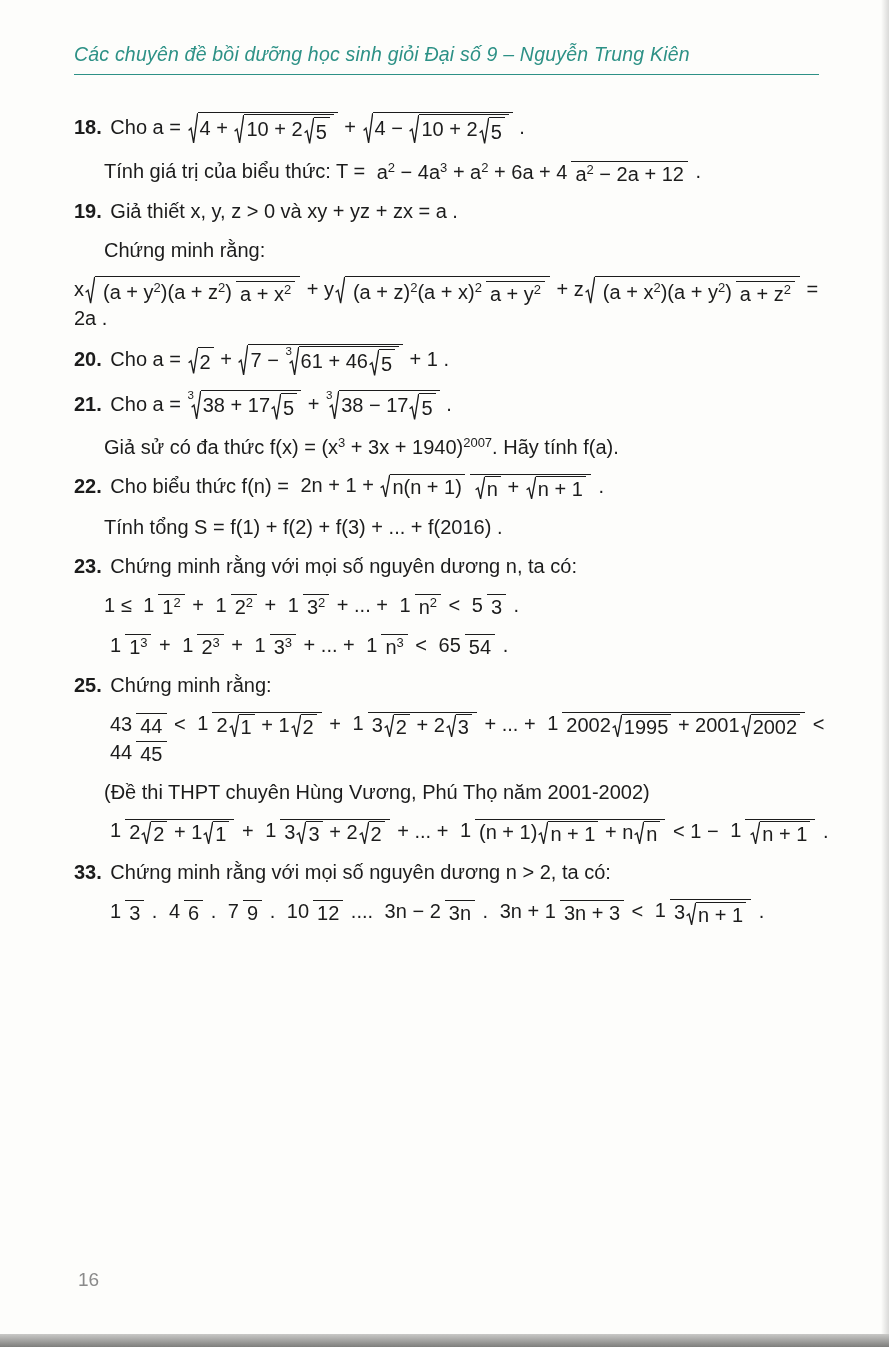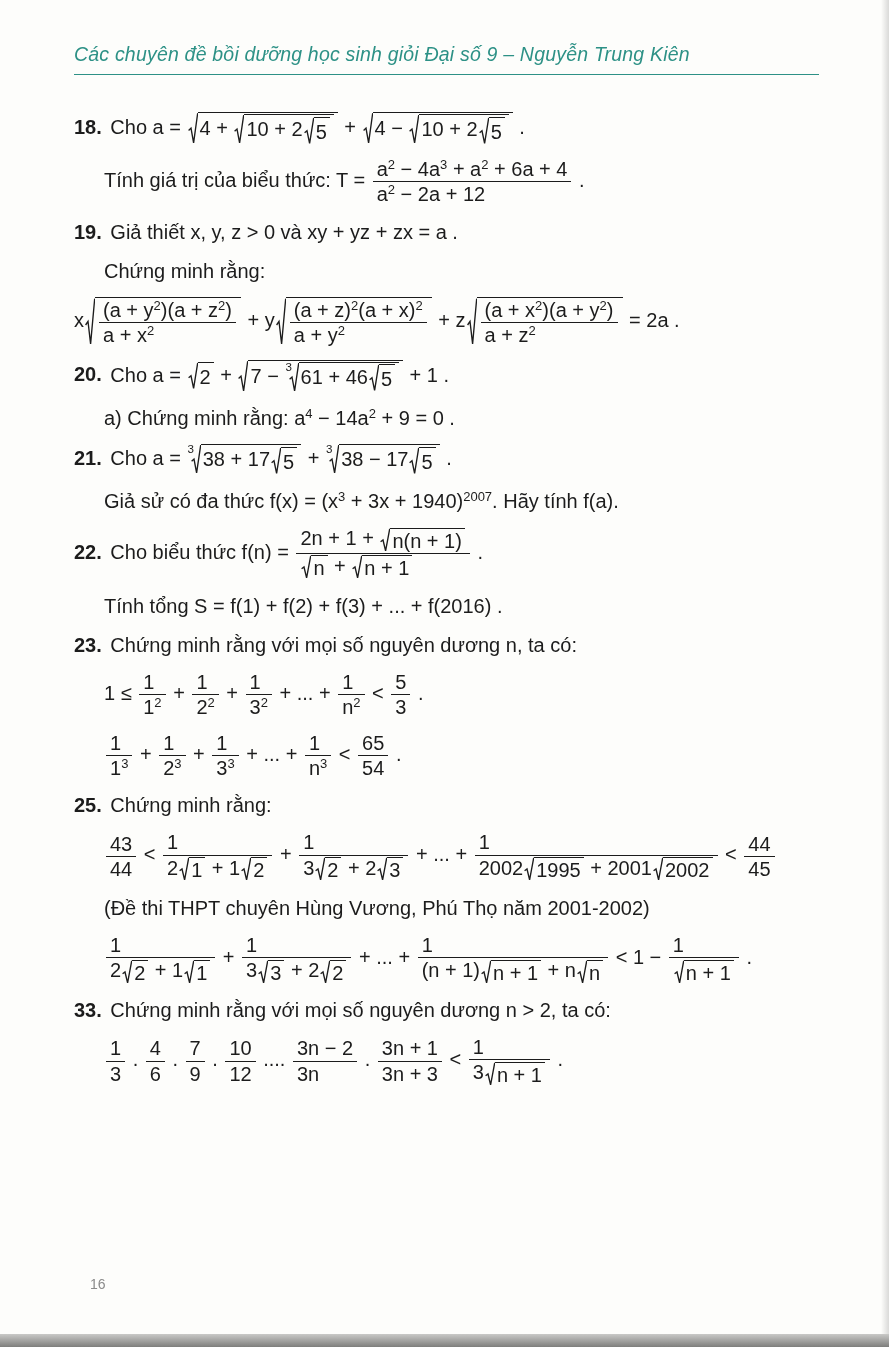--- a/index.html
+++ b/index.html
@@ -14,38 +14,38 @@
   .hdr-text{ font-style:italic; color:var(--accent); font-size:19.5px; letter-spacing:.2px; }
   .hdr-rule{ border:none; border-top:1.7px solid var(--accent); margin:7px 0 0 0; }
 
   
   .content{ padding:24px 52px 0 74px; }
   .line{ margin:13px 0; }
   .ind1{ padding-left:30px; }
   .pnum{ font-weight:bold; margin-right:3px; }
 
   
-  .frac{ display:inline-flex; flex-direction:column; vertical-align:middle;
+  .frac{ display:inline-flex; vertical-align:middle;
          text-align:left; margin:0 2px; line-height:1.12; }
   .frac > .num{ padding:0 4px 1px 4px; display:block; }
   .frac > .den{ border-top:1.4px solid currentColor; padding:1px 4px 0 4px; display:block; }
 
   
   .sqrt{ display:inline-flex; align-items:stretch; vertical-align:middle; margin:0 1px; }
   .radsign{ width:0.5em; flex:none; display:block; }
   .radcnt{ display:inline-block; border-top:1.4px solid currentColor;
            padding:1px 3px 0 2px; }
   .radidx{ font-size:0.58em; align-self:flex-start; position:relative;
            top:-0.25em; margin-right:-0.28em; z-index:2; }
 
   
   .msup{ font-size:0.65em; line-height:0; vertical-align:0.55em; }
 
   
-  .footer{ position:absolute; left:90px; bottom:54px; color:var(--muted); font-size:14px; }
+  .footer{ position:absolute; left:78px; bottom:54px; color:var(--muted); font-size:19px; }
   .scan-right{ position:absolute; top:0; right:0; width:8px; height:100%;
                background:linear-gradient(to right, rgba(0,0,0,0), rgba(0,0,0,0.14)); }
   .scan-bottom{ position:absolute; left:0; right:0; bottom:0; height:13px;
                 background:linear-gradient(#c9c9c7,#7e7e7c); }
 </style>
 </head>
 <body>
 
 <div class="page">
 
@@ -132,21 +132,20 @@
                 <path d="M0.6 13.5 L3 11.8 L5.6 22.6 L9.7 0.8" fill="none" stroke="currentColor" stroke-width="1.35" vector-effect="non-scaling-stroke"></path>
               </svg>
               <span class="radcnt">61 + 46<span class="sqrt">
                   <svg class="radsign" viewBox="0 0 10 24" preserveAspectRatio="none" aria-hidden="true">
                     <path d="M0.6 13.5 L3 11.8 L5.6 22.6 L9.7 0.8" fill="none" stroke="currentColor" stroke-width="1.35" vector-effect="non-scaling-stroke"></path>
                   </svg>
                   <span class="radcnt">5</span>
                 </span></span>
             </span></span>
         </span> + 1 .</div>
-      <div class="line ind1">a)  Chứng minh rằng:  a<sup class="msup">4</sup> − 14a<sup class="msup">2</sup> + 9 = 0 .</div>
       <div class="line ind0"><b class="pnum">21.</b> Cho  a = <span class="sqrt">
           <span class="radidx">3</span>
           <svg class="radsign" viewBox="0 0 10 24" preserveAspectRatio="none" aria-hidden="true">
             <path d="M0.6 13.5 L3 11.8 L5.6 22.6 L9.7 0.8" fill="none" stroke="currentColor" stroke-width="1.35" vector-effect="non-scaling-stroke"></path>
           </svg>
           <span class="radcnt">38 + 17<span class="sqrt">
               <svg class="radsign" viewBox="0 0 10 24" preserveAspectRatio="none" aria-hidden="true">
                 <path d="M0.6 13.5 L3 11.8 L5.6 22.6 L9.7 0.8" fill="none" stroke="currentColor" stroke-width="1.35" vector-effect="non-scaling-stroke"></path>
               </svg>
               <span class="radcnt">5</span>

